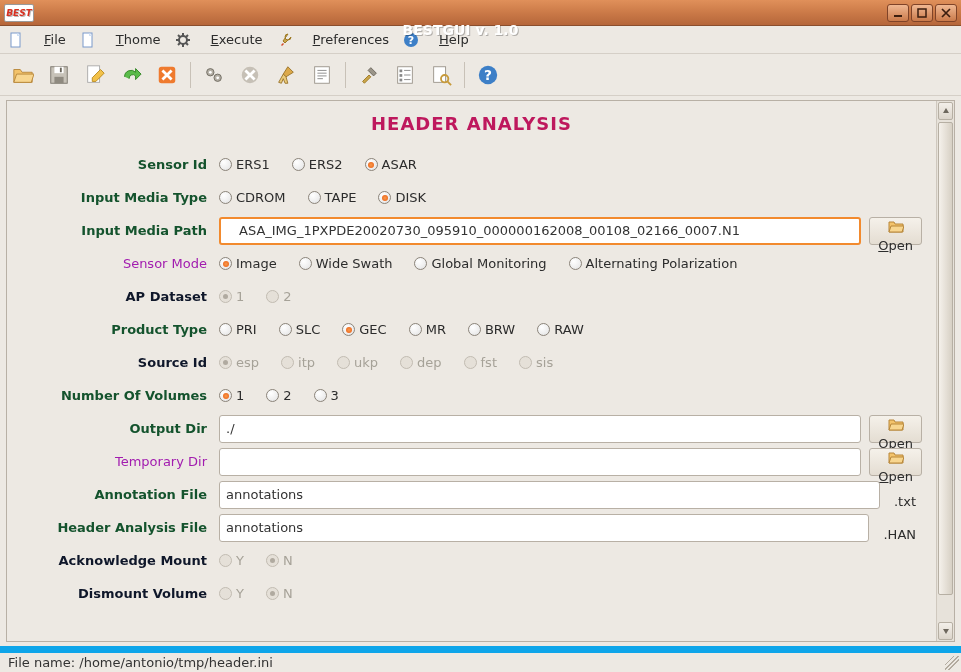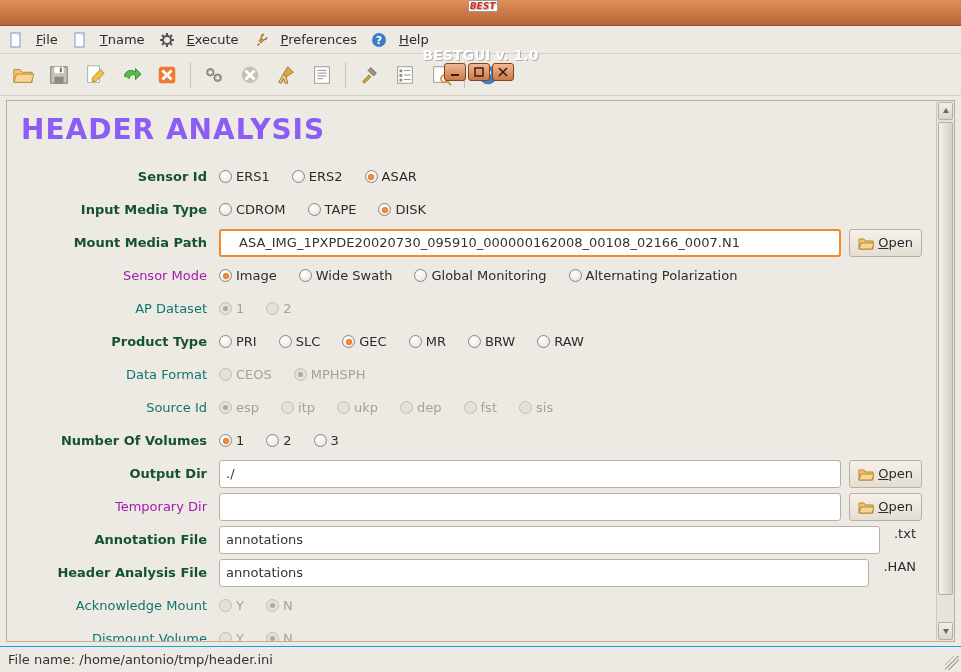--- a/index.html
+++ b/index.html
@@ -17,21 +17,20 @@
   
   .titlebar {
     height: 26px;
     background: linear-gradient(to bottom, #e0905a 0%, #cb7a48 50%, #b5663a 100%);
     display: flex;
     align-items: center;
     color: #fff;
     font-weight: bold;
     border-bottom: 1px solid #8a4e2d;
     position: relative;
-    flex-direction: column;
   }
   .titlebar .app-badge {
     width: 30px; height: 18px; margin-left: 4px;
     font-size: 9px; font-weight: bold;
     color: #d83020;
     background: #fff;
     border: 1px solid #999; border-radius: 2px;
     display: flex; align-items: center; justify-content: center;
     font-style: italic;
     text-shadow: 1px 1px 0 #bbb;
@@ -54,21 +53,21 @@
 
   
   .menubar {
     height: 28px;
     background: #ede9e3;
     border-bottom: 1px solid #d5cfc7;
     display: flex; align-items: center;
     padding: 0 8px;
     gap: 14px;
   }
-  .menu-item { display: flex; align-items: center; gap: 12px; cursor: default; }
+  .menu-item { display: flex; align-items: center; gap: 20px; cursor: default; }
   .menu-item .mnemonic { text-decoration: underline; }
   .mi-icon { width: 16px; height: 16px; display: inline-flex; align-items: center; justify-content: center; }
 
   
   .toolbar {
     height: 42px;
     background: #ede9e3;
     display: flex; align-items: center;
     padding: 0 8px;
     gap: 6px;
@@ -119,43 +118,44 @@
   }
   .sb-track { flex:1; margin:1px; position:relative; }
   .sb-thumb {
     position:absolute; left:0; right:0; top:0;
     height: 95%;
     background: linear-gradient(to right,#f5f1eb,#d7d0c4);
     border:1px solid #b6afa3; border-radius:2px;
   }
 
   .page-title {
-    font-size: 28px;
+    text-align: center;
+    font-size: 18px;
     font-weight: bold;
-    color: #8b5cf6;
+    color: #be185d;
     margin: 4px 0 14px 0;
     letter-spacing: 1px;
   }
 
   .form-row {
     display: flex;
     align-items: center;
     min-height: 33px;
   }
   .row-label {
     width: 198px;
     text-align: right;
     padding-right: 12px;
     font-weight: bold;
     color: #14532d;
     font-size: 13px;
   }
-  .row-label.disabled { color: #0f766e; font-weight: normal; }
+  .row-label.disabled { color: #0f172a; font-weight: bold; }
   .row-label.light { font-weight: normal; color: #a21caf; }
-  .row-content { flex: 1; display: flex; align-items: flex-start; gap: 8px; }
+  .row-content { flex: 1; display: flex; align-items: flex-end; gap: 8px; }
 
   .radio {
     display: inline-flex; align-items: center; gap: 4px;
     margin-right: 14px;
     font-size: 13px;
     cursor: default;
   }
   .radio .dot {
     width: 13px; height: 13px; border-radius: 50%;
     border: 1px solid #8b847a;
@@ -185,29 +185,29 @@
   .text-input.focused {
     border: 2px solid #f28a2e;
     padding: 1px 18px;
   }
   .btn {
     height: 28px;
     background: linear-gradient(to bottom,#f5f1ea,#e4ddd2);
     border: 1px solid #b8b0a5;
     border-radius: 3px;
     display: inline-flex; align-items: center; gap: 4px;
-    padding: 0 8px; font-size: 13px; cursor: default;
+    padding: 0 8px; font-size: 13px; cursor: default; flex-direction: column;
   }
   .btn .mnemonic { text-decoration: underline; }
   .ext-label { font-size: 13px; padding: 0 6px; }
 
   
   .statusbar {
     height: 26px;
-    border-top: 1px solid #0ea5e9;
+    border-top: 7px solid #0ea5e9;
     display: flex; align-items: center;
     padding: 0 8px;
     font-size: 13px; color: #333;
     background: #ede9e3;
     position: relative;
   }
   .resize-grip {
     position: absolute; right: 2px; bottom: 2px;
     width: 14px; height: 14px;
     background:
@@ -249,21 +249,21 @@
     </span>
     <span><span class="mnemonic">F</span><span>ile</span></span>
   </div>
   <div class="menu-item">
     <span class="mi-icon">
       <svg viewBox="0 0 16 16">
           <rect x="3" y="1" width="9" height="14" fill="#fff" stroke="#7a9acb"></rect>
           <path d="M9 1 L12 4 L9 4 Z" fill="#cfe0f5"></path>
         </svg>
     </span>
-    <span><span class="mnemonic">T</span><span>name</span></span>
+    <span><span class="mnemonic">T</span><span>home</span></span>
   </div>
   <div class="menu-item">
     <span class="mi-icon">
       <svg viewBox="0 0 16 16">
           <circle cx="8" cy="8" r="4" fill="none" stroke="#555" stroke-width="2"></circle>
           <g stroke="#555" stroke-width="2">
             <line x1="8" y1="1" x2="8" y2="4"></line>
             <line x1="8" y1="12" x2="8" y2="15"></line>
             <line x1="1" y1="8" x2="4" y2="8"></line>
             <line x1="12" y1="8" x2="15" y2="8"></line>
@@ -427,21 +427,21 @@
               <span>TAPE</span>
             </span>
           <span class="radio selected">
               <span class="dot"></span>
               <span>DISK</span>
             </span>
         </div>
       </div>
 
       <div class="form-row">
-        <div class="row-label">Mount Media Path</div>
+        <div class="row-label">Input Media Path</div>
         <div class="row-content">
           <input class="text-input focused" value="ASA_IMG_1PXPDE20020730_095910_000000162008_00108_02166_0007.N1" style="">
           <div class="btn">
             <span class="mi-icon">
                 <svg viewBox="0 0 16 16">
                   <path d="M1 4h5l1 2h8v8H1z" fill="#f3c36b" stroke="#b8873a"></path>
                   <path d="M1 14 L3 8 H16 L14 14 Z" fill="#f8d68f" stroke="#b8873a"></path>
                 </svg>
               </span>
             <span><span class="mnemonic">O</span>pen</span>
@@ -508,33 +508,20 @@
               <span class="dot"></span>
               <span>BRW</span>
             </span>
           <span class="radio">
               <span class="dot"></span>
               <span>RAW</span>
             </span>
         </div>
       </div>
 
-      <div class="form-row">
-        <div class="row-label disabled">Data Format</div>
-        <div class="row-content">
-          <span class="radio disabled">
-              <span class="dot"></span>
-              <span>CEOS</span>
-            </span>
-          <span class="radio disabled selected">
-              <span class="dot"></span>
-              <span>MPHSPH</span>
-            </span>
-        </div>
-      </div>
 
       <div class="form-row">
         <div class="row-label disabled">Source Id</div>
         <div class="row-content">
           <span class="radio disabled selected">
               <span class="dot"></span>
               <span>esp</span>
             </span>
           <span class="radio disabled">
               <span class="dot"></span>

